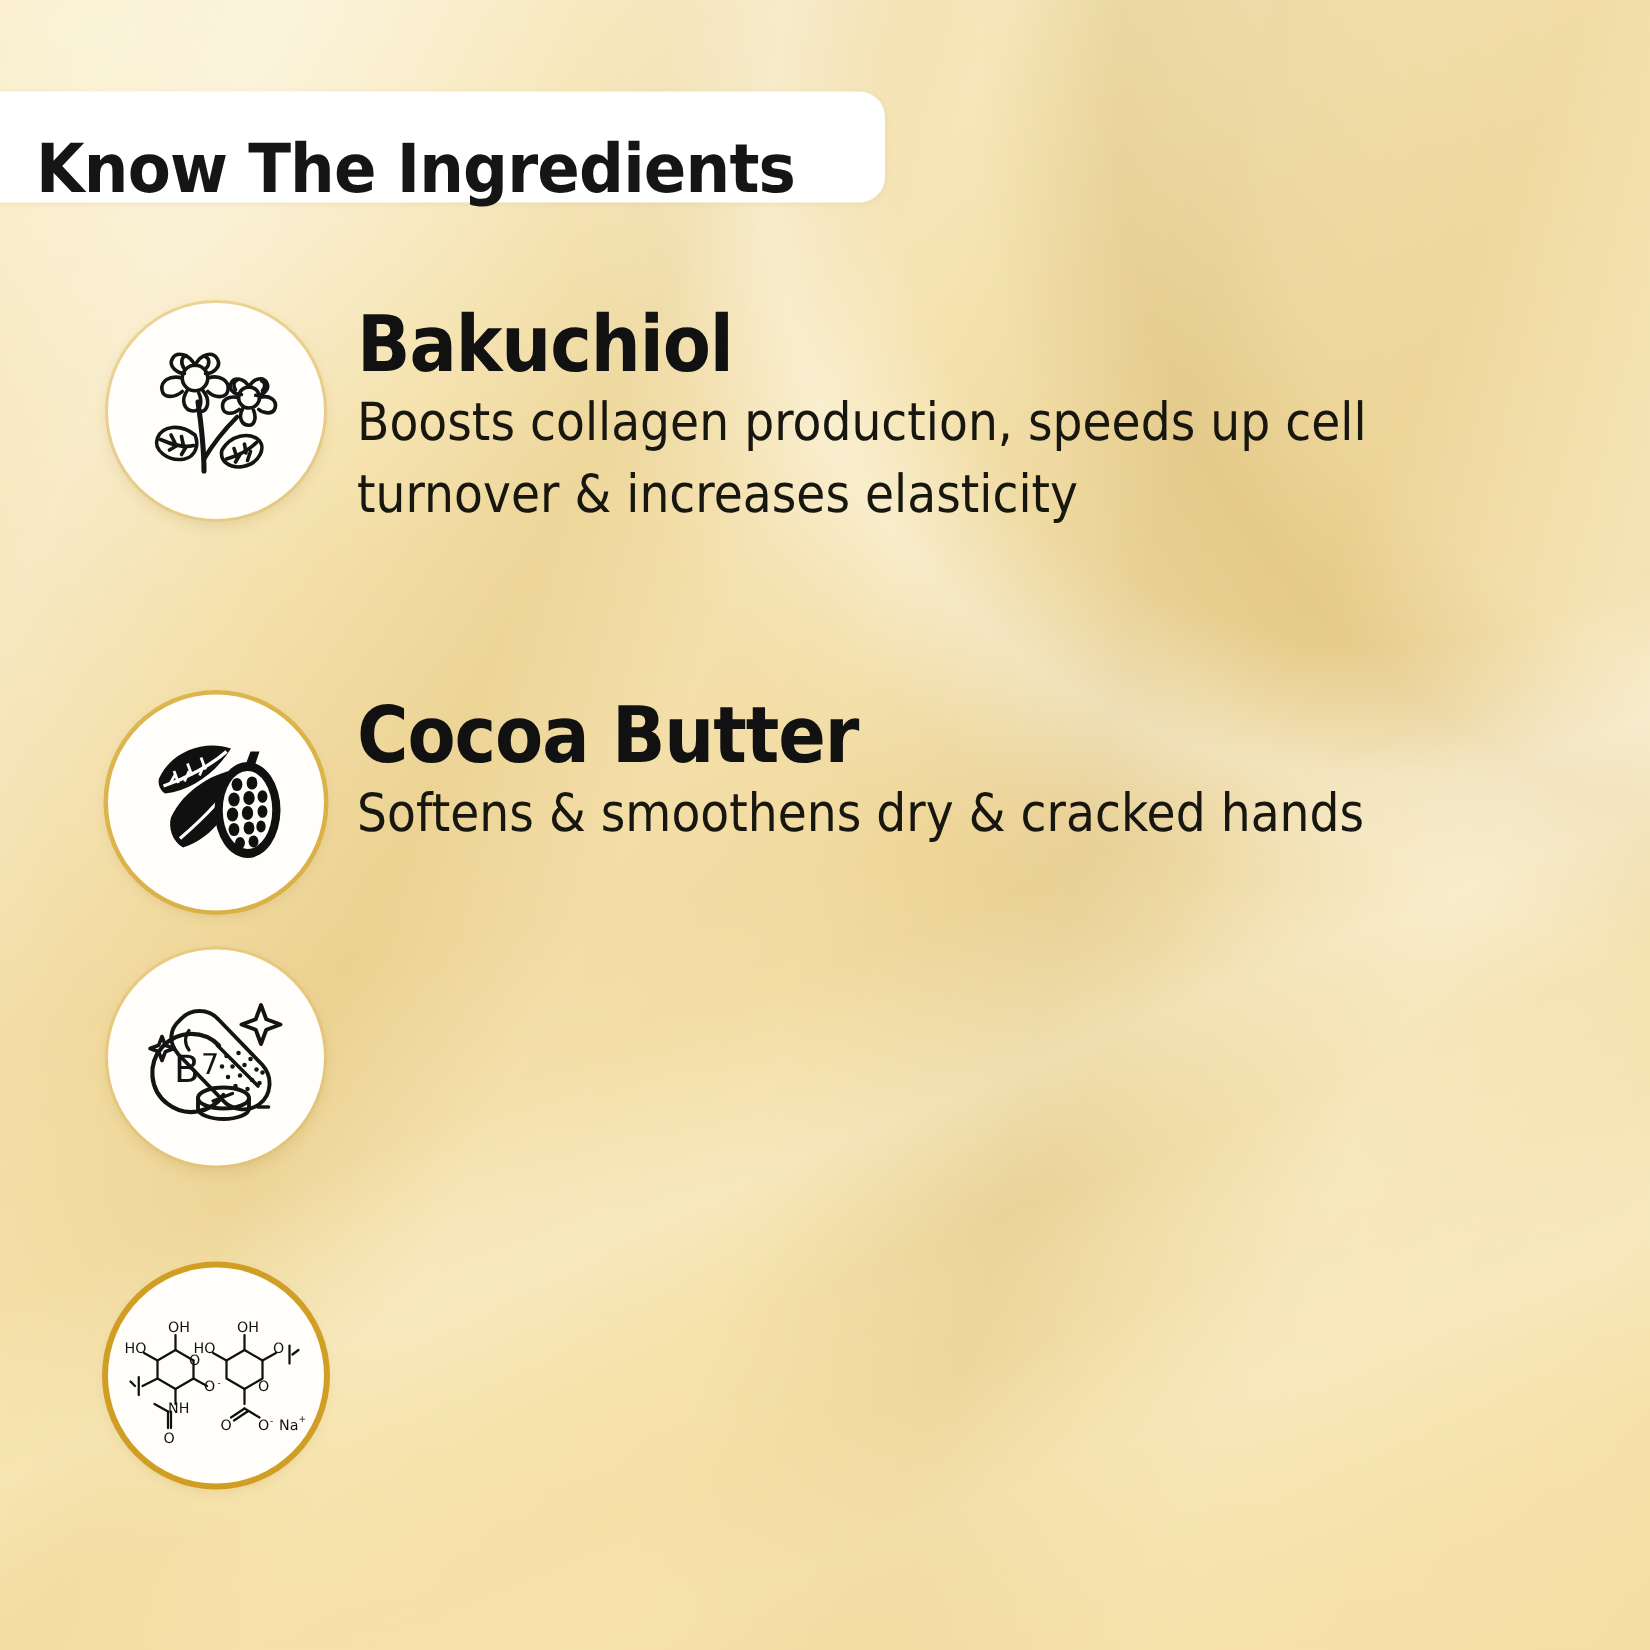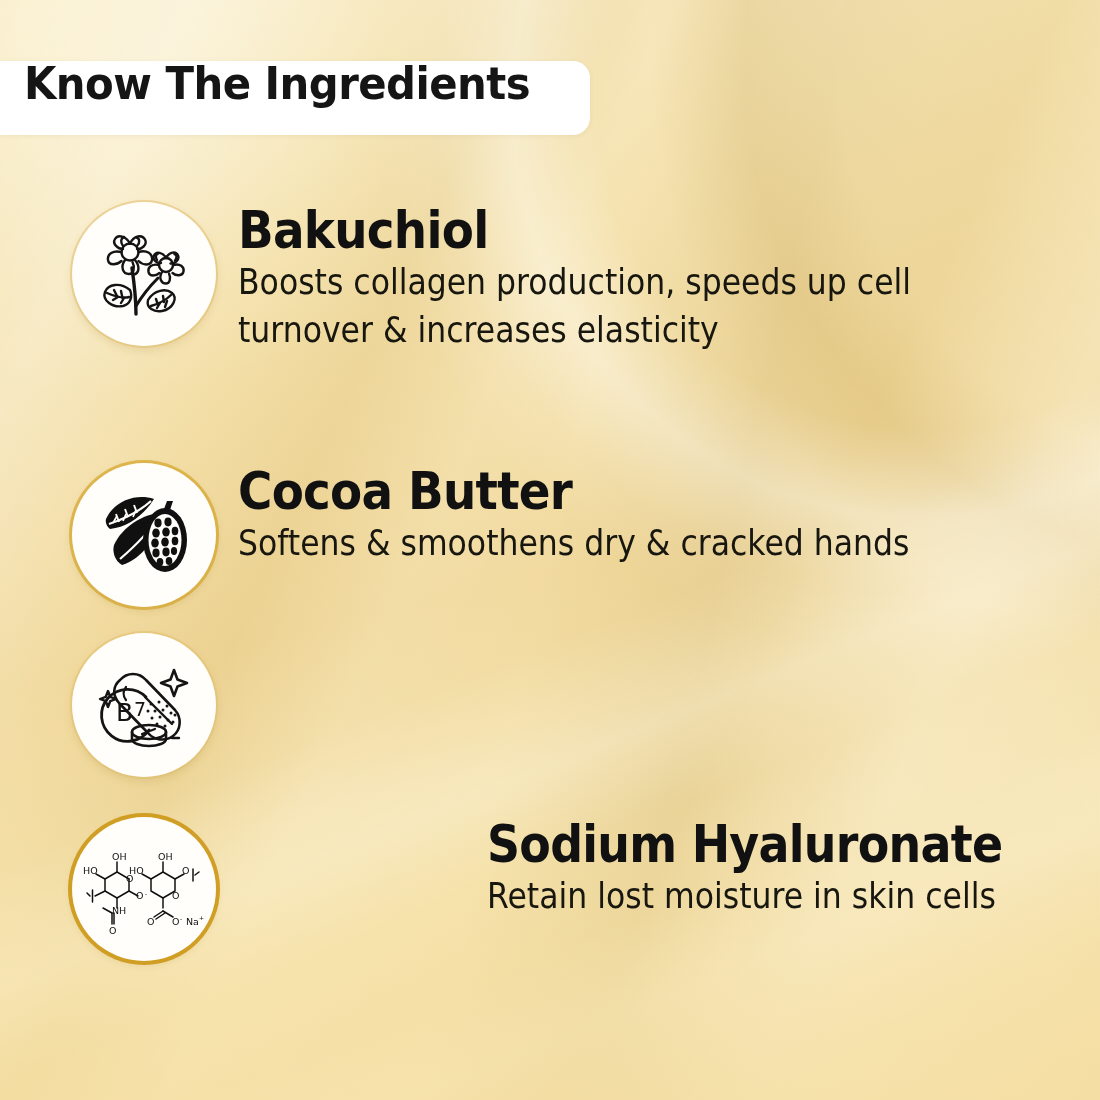--- a/index.html
+++ b/index.html
@@ -119,21 +119,21 @@
   .title-banner {
     position: absolute;
     left: 0;
     top: 61px;
     width: 590px;
     height: 74px;
     background: #FFFFFF;
     border-top-right-radius: 17px;
     border-bottom-right-radius: 17px;
     display: flex;
-    align-items: flex-start;
+    align-items: flex-end;
     box-shadow: 0 1px 4px rgba(150,118,44,0.10);
   }
   .title-text {
     margin-left: 24px;
     font-family: "DejaVu Sans", "Liberation Sans", sans-serif;
     font-weight: 700;
     font-size: 45px;
     line-height: 1;
     letter-spacing: -0.6px;
     color: #151515;
@@ -152,21 +152,21 @@
   }
   .row {
     position: absolute;
     display: flex;
     align-items: flex-start;
     width: 1060px;
   }
   .row-0 { top: 202px; left: 0; }
   .row-1 { top: 420px; left: 0; margin-top: 43px; }
   .row-2 { top: 633px; left: 0; }
-  .row-3 { top: 817px; left: 0; justify-content: space-between; }
+  .row-3 { top: 845px; left: 0; }
 
   
   .medallion {
     position: relative;
     flex: 0 0 auto;
     width: 144px;
     height: 144px;
     margin-left: 72px;
     border-radius: 50%;
     background: #FFFEFB;
@@ -449,20 +449,16 @@
               <text x="93" y="64">O</text>
               <text x="68" y="90">O</text>
               <text x="93" y="90">O</text>
               <text x="101" y="86" font-size="6">-</text>
               <text x="107" y="90">Na</text>
               <text x="120" y="85" font-size="6">+</text>
             </g>
           </svg>
         </span>
       </div>
-      <div class="text-block">
-        <h2 class="ing-name">Sodium Hyaluronate</h2>
-        <p class="ing-desc">Retain lost moisture in skin cells</p>
-      </div>
     </div>
 
   </div>
 </div>
 
 </body></html>

